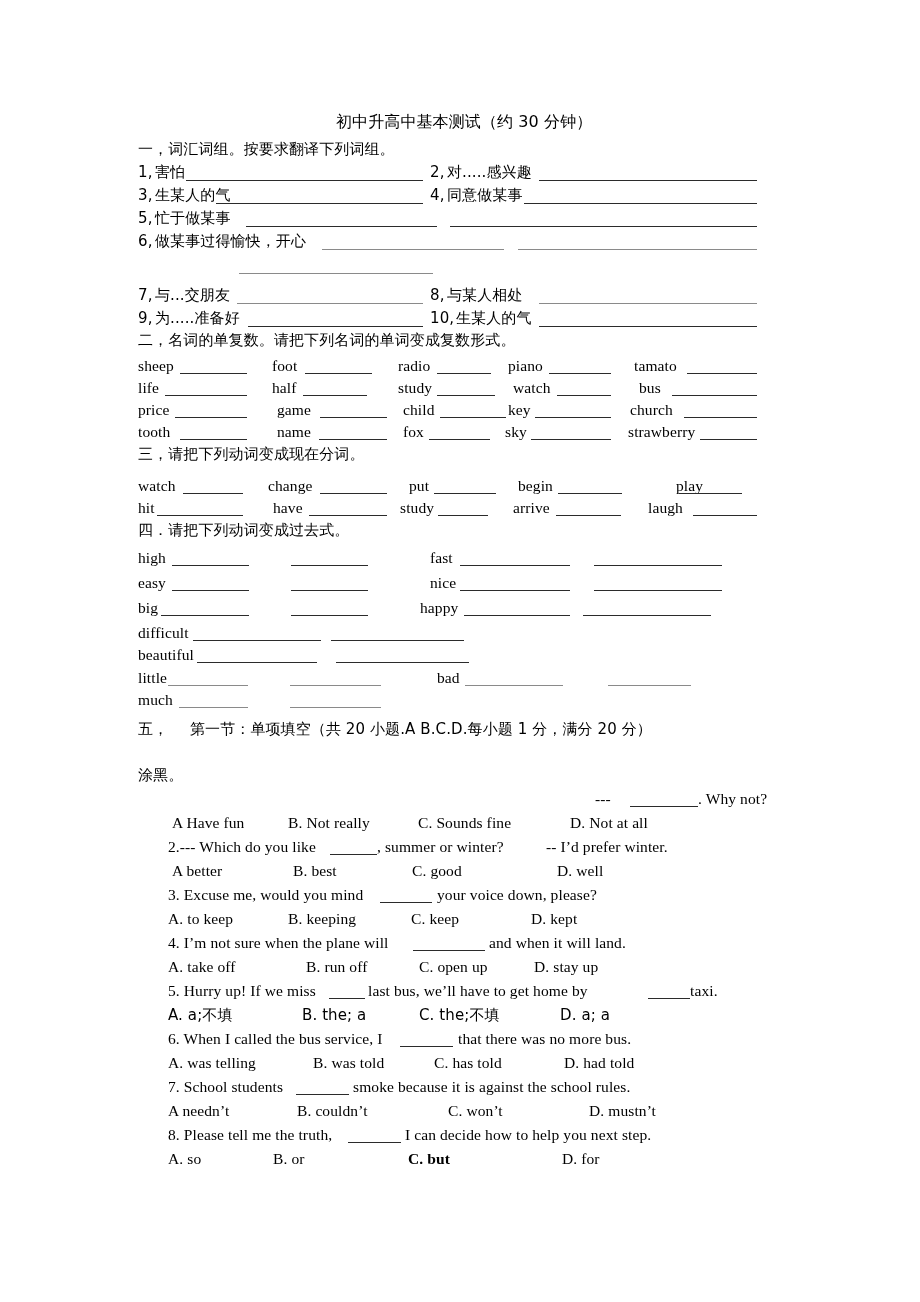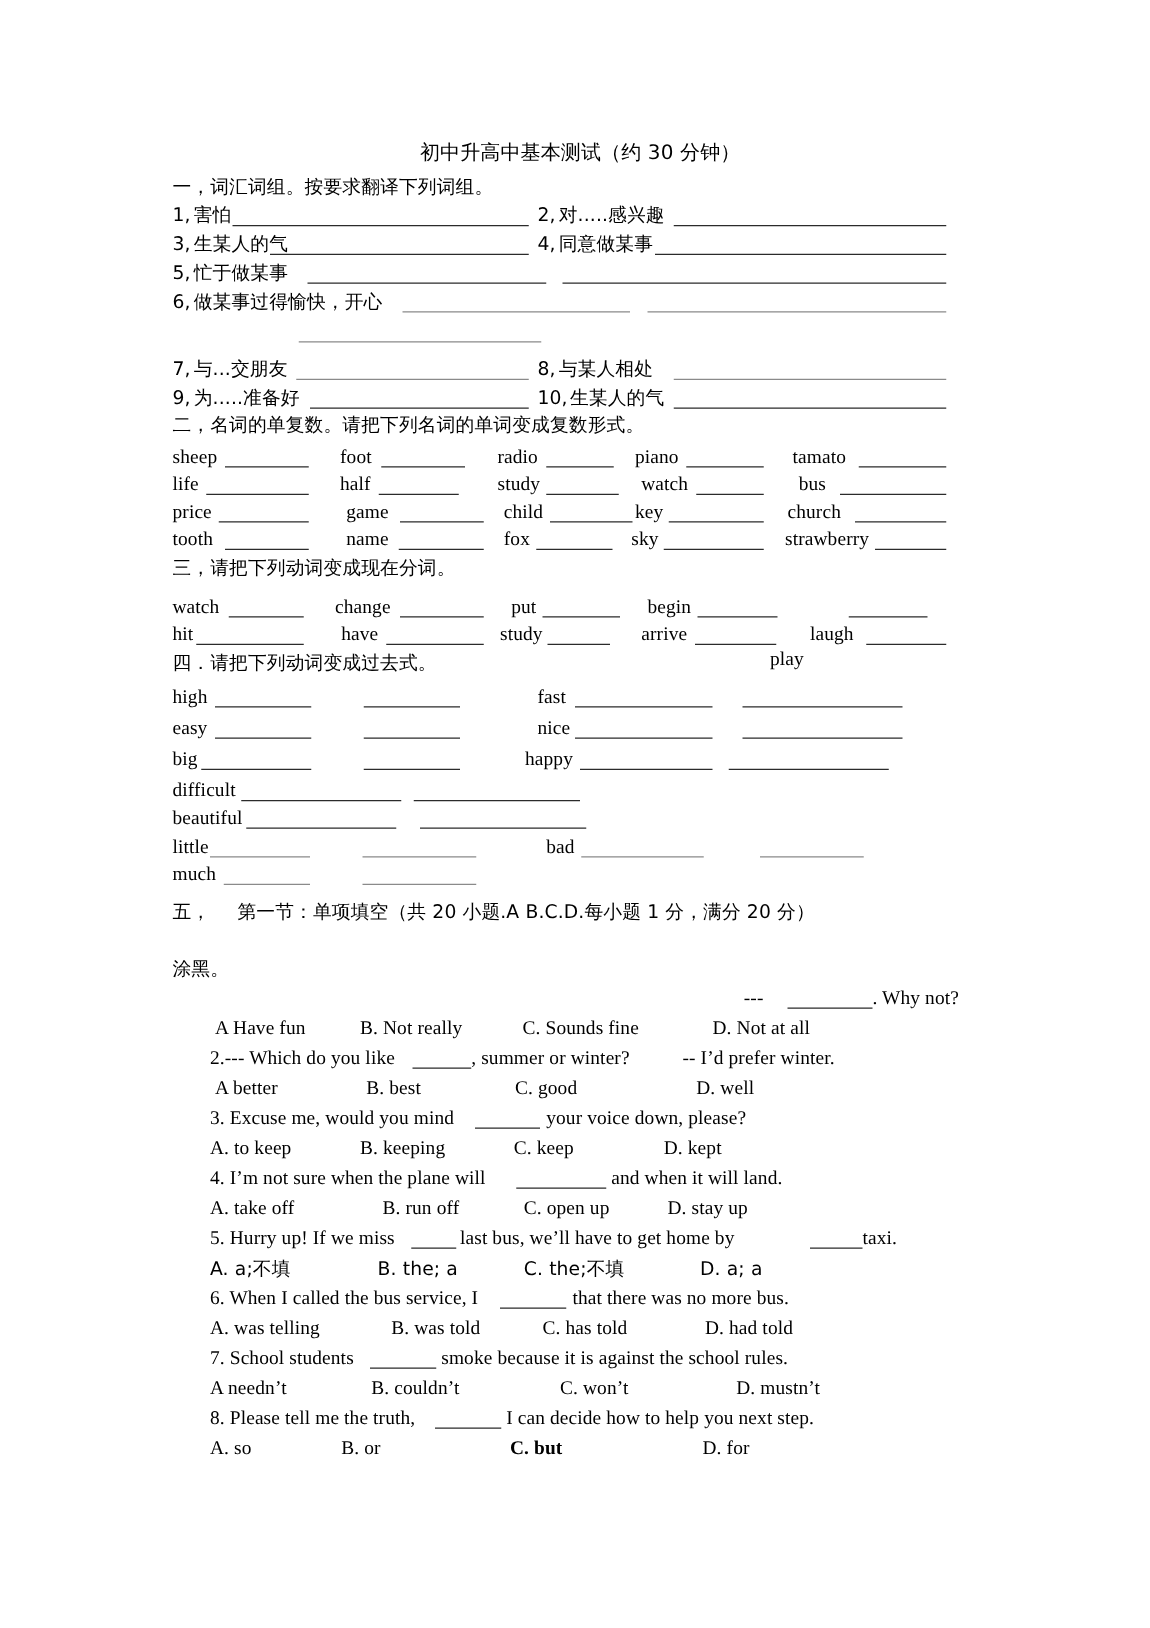--- a/index.html
+++ b/index.html
@@ -145,21 +145,21 @@
   <div class="ln cn" style="left:138px; top:447px;">三，请把下列动词变成现在分词。</div>
 
   <div class="ln" style="left:138px; top:478px;">watch</div>
   <div class="rule" style="left:183px; top:493px; width:60px;"></div>
   <div class="ln" style="left:268px; top:478px;">change</div>
   <div class="rule" style="left:320px; top:493px; width:67px;"></div>
   <div class="ln" style="left:409px; top:478px;">put</div>
   <div class="rule" style="left:434px; top:493px; width:62px;"></div>
   <div class="ln" style="left:518px; top:478px;">begin</div>
   <div class="rule" style="left:558px; top:493px; width:64px;"></div>
-  <div class="ln" style="left:616px; top:478px;margin-top:42px;">play</div>
+  <div class="ln" style="left:676px; top:478px;">play</div>
   <div class="rule" style="left:679px; top:493px; width:63px;"></div>
 
   <div class="ln" style="left:138px; top:500px;">hit</div>
   <div class="rule" style="left:157px; top:515px; width:86px;"></div>
   <div class="ln" style="left:273px; top:500px;">have</div>
   <div class="rule" style="left:309px; top:515px; width:78px;"></div>
   <div class="ln" style="left:400px; top:500px;">study</div>
   <div class="rule" style="left:438px; top:515px; width:50px;"></div>
   <div class="ln" style="left:513px; top:500px;">arrive</div>
   <div class="rule" style="left:556px; top:515px; width:65px;"></div>

